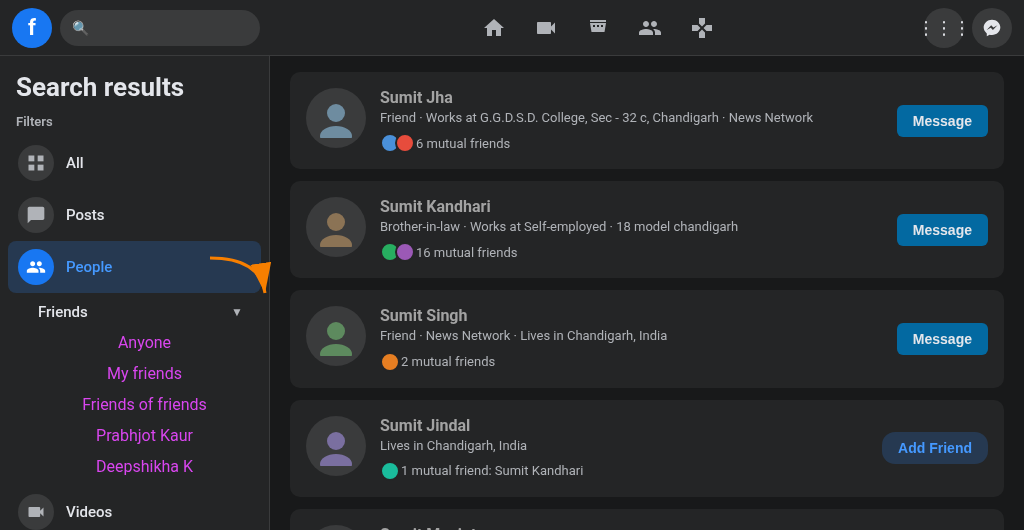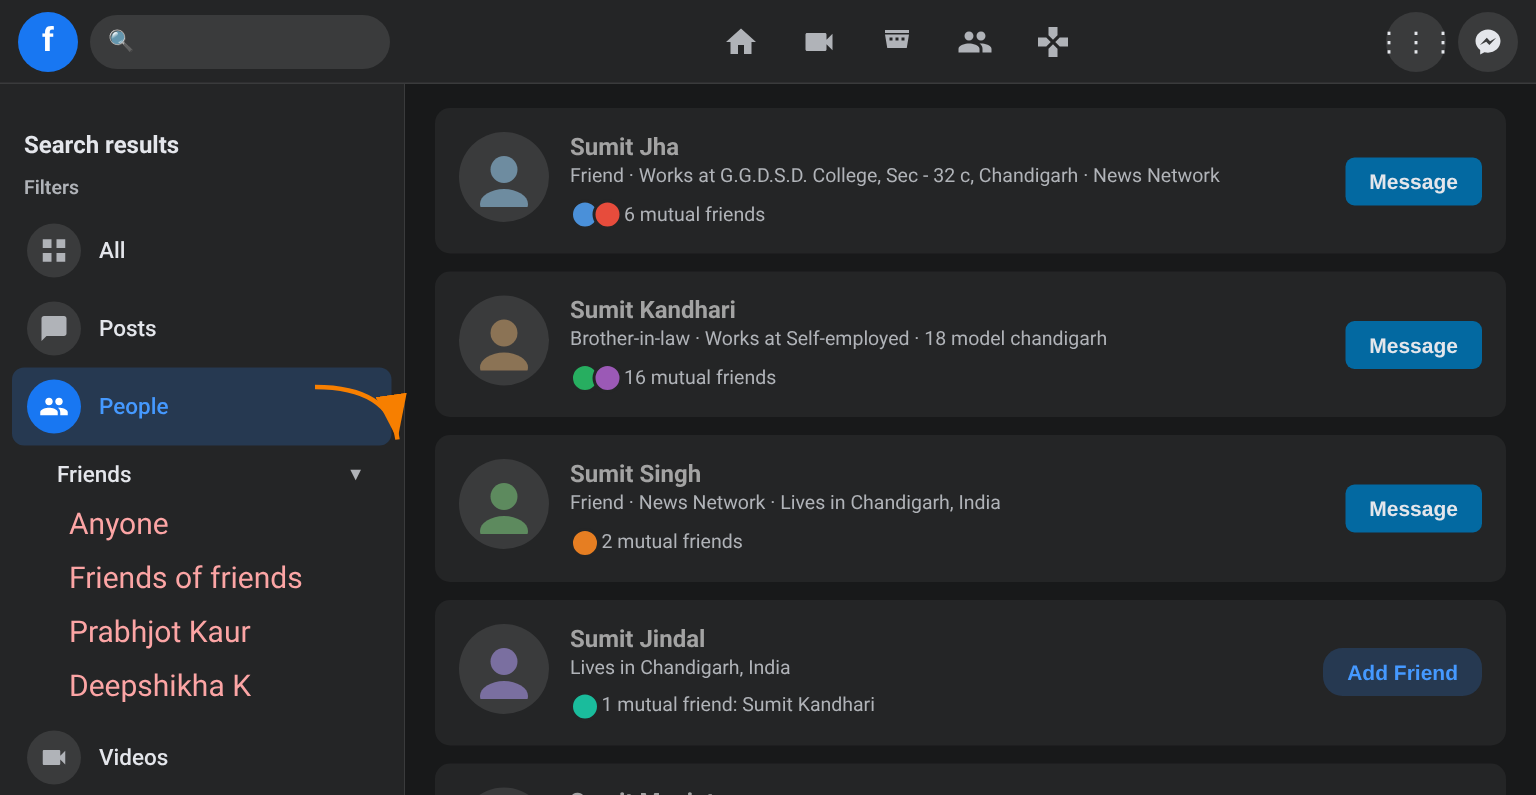--- a/index.html
+++ b/index.html
@@ -118,26 +118,25 @@
       width: 270px;
       background: #242526;
       flex-shrink: 0;
       overflow-y: auto;
       padding: 16px 8px;
       border-right: 1px solid #3a3b3c;
     }
     .sidebar::-webkit-scrollbar { width: 6px; }
     .sidebar::-webkit-scrollbar-thumb { background: #555; border-radius: 3px; }
     .sidebar h1 {
-      font-size: 16px;
+      font-size: 26px;
       font-weight: 700;
       color: #e4e6eb;
       padding: 0 8px;
       margin-bottom: 8px;
-      margin-top: 15px;
     }
     .sidebar-section-label {
       font-size: 13px;
       color: #b0b3b8;
       font-weight: 600;
       padding: 4px 8px;
       margin-bottom: 4px;
     }
     .sidebar-item {
       display: flex;
@@ -187,22 +186,23 @@
       font-weight: 500;
     }
     .chevron { color: #b0b3b8; font-size: 12px; }
     .dropdown-options {
       padding-left: 8px;
     }
     .dropdown-option {
       padding: 6px 10px;
       border-radius: 8px;
       cursor: pointer;
-      color: #fca5a5;
-      font-size: 20px;
+      color: #d946ef;
+      font-size: 16px;
+      text-align: center;
     }
 
     
     .content {
       flex: 1;
       overflow-y: auto;
       background: #18191a;
       padding: 16px 20px;
     }
     .content::-webkit-scrollbar { width: 6px; }
@@ -385,20 +385,21 @@
       <span>People</span>
     </div>
 
     <div class="friends-dropdown">
       <div class="friends-header">
         <span>Friends</span>
         <span class="chevron">▼</span>
       </div>
       <div class="dropdown-options">
         <div class="dropdown-option">Anyone</div>
+        <div class="dropdown-option">My friends</div>
         <div class="dropdown-option">Friends of friends</div>
         <div class="dropdown-option">Prabhjot Kaur</div>
         <div class="dropdown-option">Deepshikha K</div>
       </div>
     </div>
 
     <div class="sidebar-item">
       <div class="item-icon">
         <svg width="20" height="20" viewBox="0 0 24 24" fill="#b0b3b8">
             <path d="M17 10.5V7c0-.55-.45-1-1-1H4c-.55 0-1 .45-1 1v10c0 .55.45 1 1 1h12c.55 0 1-.45 1-1v-3.5l4 4v-11l-4 4z"></path>

